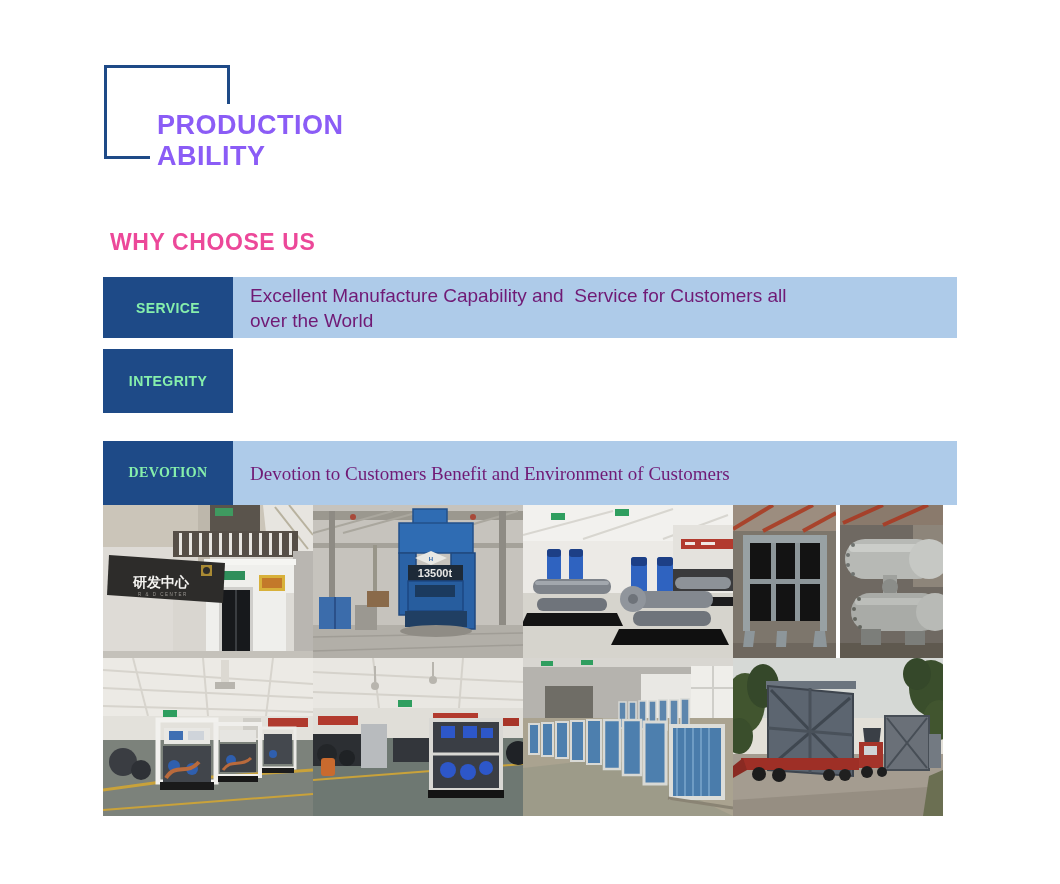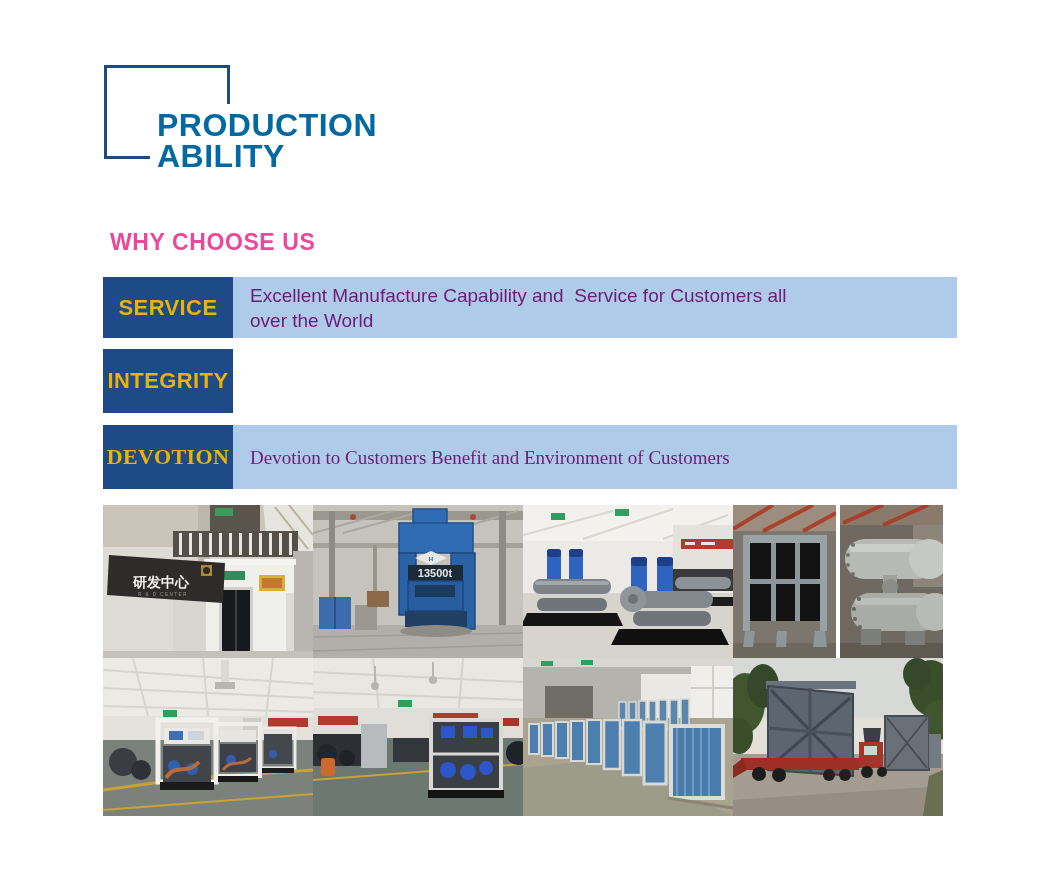--- a/index.html
+++ b/index.html
@@ -4,36 +4,36 @@
 <style>
   * { margin:0; padding:0; box-sizing:border-box; }
   html,body { background:#ffffff; }
   body { font-family:"Liberation Sans", sans-serif; }
   .page { position:relative; width:1060px; height:884px; background:#ffffff; overflow:hidden; }
 
   
   .logo-box { position:absolute; left:104px; top:65px; width:126px; height:94px;
               border:3px solid #1e4a87; background:transparent; }
   .logo-title { position:absolute; left:150px; top:104px; background:#ffffff;
-                padding:6px 12px 6px 7px; color:#0369a1; font-size:32px; font-weight:bold;
+                padding:6px 12px 6px 7px; color:#8b5cf6; font-size:27px; font-weight:bold;
                 line-height:31px; letter-spacing:0.5px; white-space:pre-wrap; }
 
   
   .why-heading { position:absolute; left:110px; top:229px; color:#ec4899;
                  font-size:23px; font-weight:bold; letter-spacing:0.6px; }
 
   
   .features { position:absolute; left:103px; top:277px; width:854px; }
   .feature-row { display:flex; width:100%; }
   .feature-row.r1 { height:61px; margin-bottom:11px; }
-  .feature-row.r2 { height:64px; margin-bottom:12px; }
+  .feature-row.r2 { height:64px; margin-bottom:28px; }
   .feature-row.r3 { height:64px;font-family:Liberation Serif, serif; }
-  .feature-label { width:130px; flex:0 0 130px; background:#1e4a87; color:#eab308;
+  .feature-label { width:130px; flex:0 0 130px; background:#1e4a87; color:#86efac;
                    display:flex; align-items:center; justify-content:center;
-                   font-size:22px; font-weight:bold; letter-spacing:0.4px; }
+                   font-size:14px; font-weight:bold; letter-spacing:0.4px; }
   .feature-desc { flex:1; background:#aecbe9; color:#701a75; font-size:19px;
                   line-height:25px; display:flex; align-items:center;
                   padding:4px 30px 4px 17px; white-space:pre-wrap; }
 
   
   .photo-grid { position:absolute; left:103px; top:505px; width:855px;
                 display:grid; grid-template-columns:repeat(4,210px);
                 grid-template-rows:153px 158px; }
   .photo { width:100%; height:100%; overflow:hidden; background:#cfcdc8; }
   .photo svg { display:block; width:100%; height:100%; }

